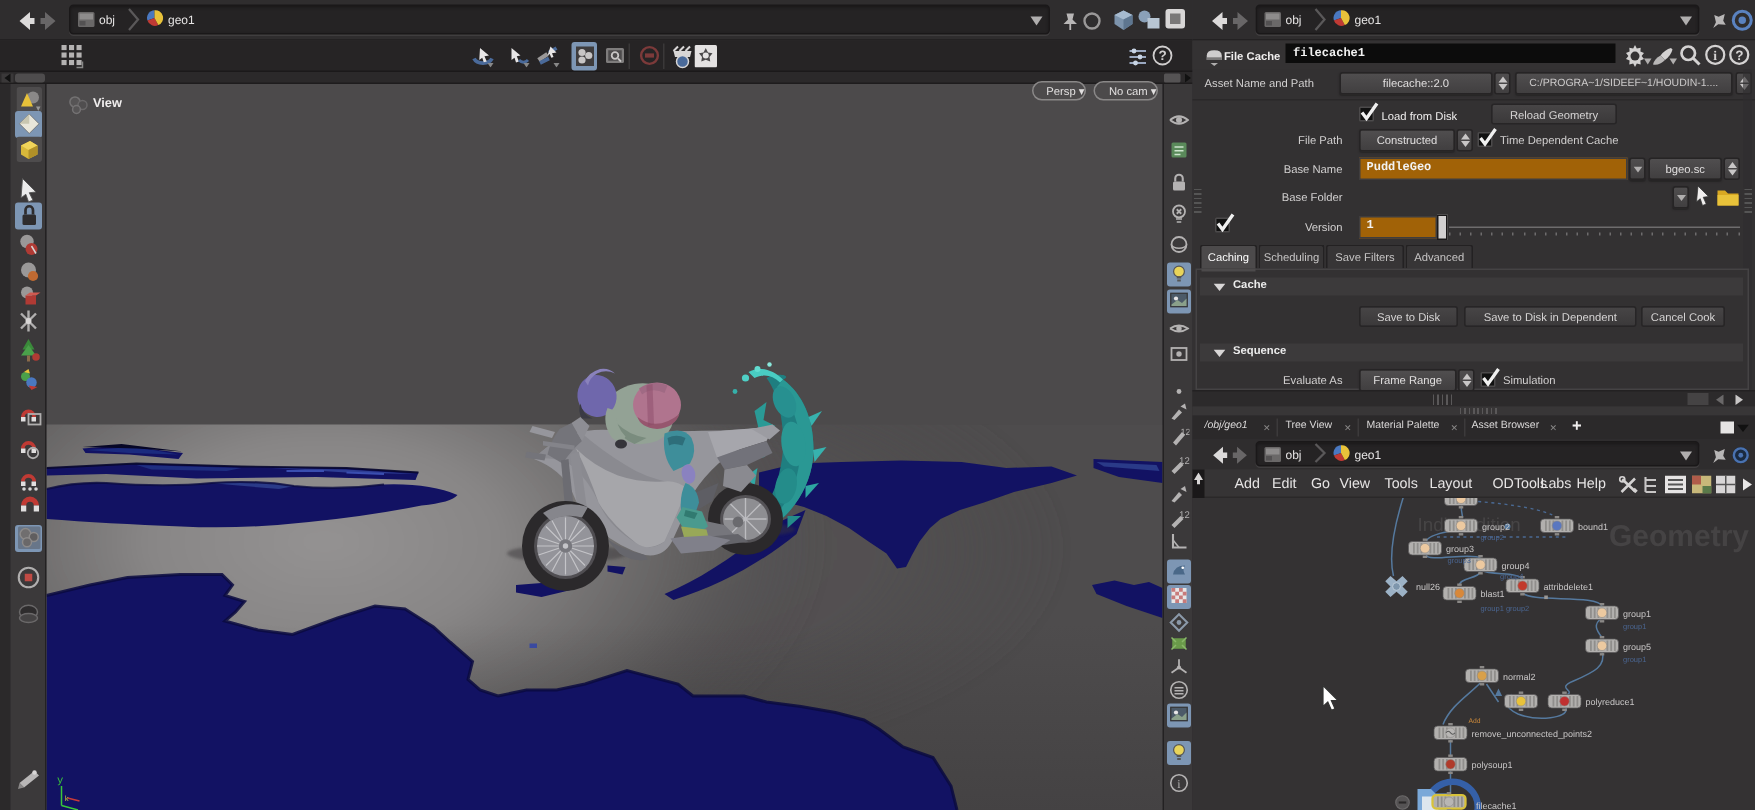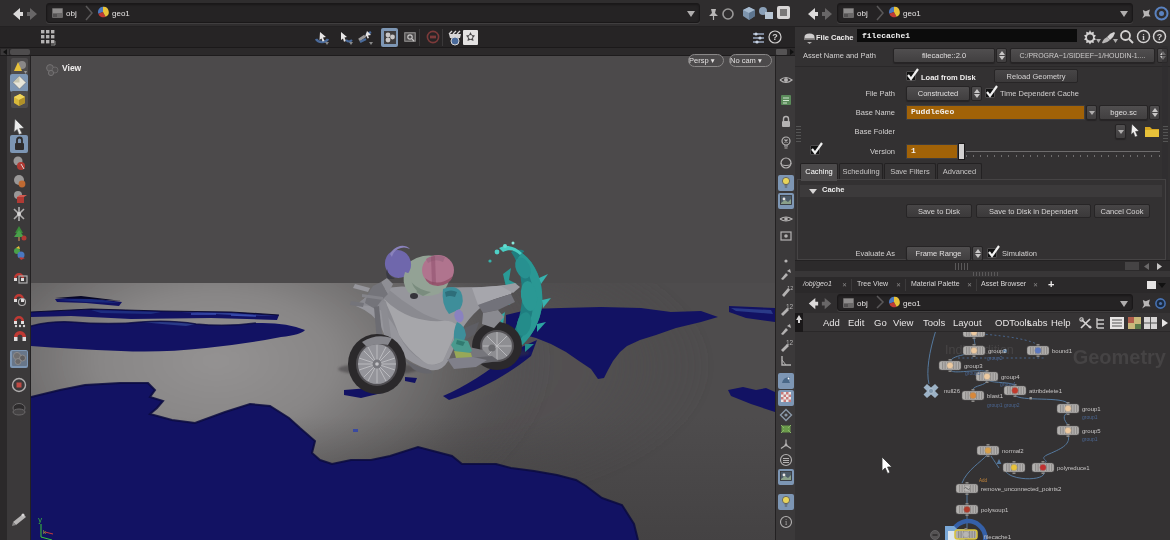--- a/index.html
+++ b/index.html
@@ -15,21 +15,21 @@
 .spin{position:absolute;background:linear-gradient(#504e4f,#413f40);border:1px solid #262425;border-radius:2px}
 .spin:before{content:"";position:absolute;left:2px;top:2px;border-left:3px solid transparent;border-right:3px solid transparent;border-bottom:4px solid #c8c6c6}
 .spin:after{content:"";position:absolute;left:2px;bottom:2px;border-left:3px solid transparent;border-right:3px solid transparent;border-top:4px solid #c8c6c6}
 .btn{position:absolute;background:linear-gradient(#474546,#3b393a);border:1px solid #272526;border-radius:2px;color:#d6d4d4;font-size:7.5px;text-align:center;white-space:nowrap;overflow:hidden}
 .chk{position:absolute;width:10px;height:10px;background:#111;border:1px solid #4c4a4b;border-radius:1px}
 .seghead{position:absolute;background:#3c3a3b;color:#ececec;font-size:7.5px;font-weight:bold;height:12px}
 .tab{position:absolute;height:16px;background:#373536;border:1px solid #232122;border-bottom:none;color:#c6c4c4;font-size:7.5px;text-align:center;border-radius:2px 2px 0 0;white-space:nowrap;overflow:hidden}
 .ntab{position:absolute;color:#dad8d8;font-size:7px;white-space:nowrap}
 .nx{position:absolute;color:#8a8888;font-size:6px}
 .menu{position:absolute;color:#e6e4e4;font-size:9.5px}
-.pill{position:absolute;height:13px;border:1px solid #8a8888;border-radius:7px;background:#4c4a4b;color:#e2e0e0;font-size:7.5px;text-align:left;line-height:12px}
+.pill{position:absolute;height:13px;border:1px solid #8a8888;border-radius:7px;background:#4c4a4b;color:#e2e0e0;font-size:7.5px;text-align:right;line-height:12px}
 </style>
 </head>
 <body>
 
 <div class="abs pathbar" style="left:0;top:0;width:795px;height:27px;border-bottom:1px solid #232122">
   <svg class="abs" style="left:8px;top:6px" width="34" height="16" viewBox="0 0 34 16">
       <path d="M12 2 L5 8 L12 14 L12 10 L15 10 L15 6 L12 6 Z" fill="#dcdada"></path>
       <path d="M22 2 L29 8 L22 14 L22 10 L19 10 L19 6 L22 6 Z" fill="#686667"></path>
     </svg>
   <div class="crumbfield" style="left:46px;top:3px;width:654px;height:20px"></div>
@@ -619,21 +619,21 @@
 <div class="lbl" style="left:8px;top:51px">Asset Name and Path</div>
 <div class="dd" style="left:98px;top:48px;width:102px;height:15px;line-height:14px">filecache::2.0</div>
 <div class="spin" style="left:201px;top:48px;width:11px;height:15px"></div>
 <div class="dd" style="left:215px;top:48px;width:145px;height:15px;line-height:14px;font-size:7px;color:#cccaca">C:/PROGRA~1/SIDEEF~1/HOUDIN-1....</div>
 <div class="spin" style="left:362px;top:48px;width:11px;height:15px"></div>
 <div class="abs" style="left:0;top:66px;width:375px;height:1px;background:#2a2829"></div>
 <div class="chk" style="left:111px;top:71px"></div>
     <svg class="abs" style="left:111px;top:67px" width="14" height="14">
       <path d="M2 8 L5 12 L12 2" stroke="#f0f0f0" stroke-width="2.2" fill="none"></path>
     </svg>
-<div class="abs" style="left:126px;top:73px;color:#f0eeee;font-size:7.5px;font-weight:bold">Load from Disk</div>
+<div class="abs" style="left:126px;top:73px;color:#f0eeee;font-size:7.5px;font-weight:normal">Load from Disk</div>
 <div class="btn" style="left:199px;top:69px;width:84px;height:14px;line-height:13px">Reload Geometry</div>
 <div class="lbl" style="left:0;top:89px;width:100px;text-align:right">File Path</div>
 <div class="dd" style="left:111px;top:86px;width:64px;height:15px;line-height:14px">Constructed</div>
 <div class="spin" style="left:176px;top:86px;width:11px;height:15px"></div>
 <div class="chk" style="left:190px;top:88px"></div>
     <svg class="abs" style="left:190px;top:84px" width="14" height="14">
       <path d="M2 8 L5 12 L12 2" stroke="#f0f0f0" stroke-width="2.2" fill="none"></path>
     </svg>
 <div class="lbl" style="left:205px;top:89px">Time Dependent Cache</div>
 <div class="lbl" style="left:0;top:108px;width:100px;text-align:right">Base Name</div>
@@ -701,20 +701,23 @@
 <div class="tab" style="left:89px;width:52px;line-height:15px;top:163px;height:16px">Save Filters</div>
 <div class="tab" style="left:142px;width:45px;line-height:15px;top:163px;height:16px">Advanced</div>
 <div class="abs" style="left:2px;top:179px;width:369px;height:81px;border:1px solid #454344;border-bottom:1px solid #454344;background:#333132"></div>
 <div class="abs" style="left:6px;top:179px;width:36px;height:2px;background:#4c4a4b"></div>
 <div class="seghead" style="left:5px;top:185px;width:362px"><svg style="position:absolute;left:9px;top:4px" width="8" height="6">
         <path d="M0 0 L8 0 L4 5 Z" fill="#d8d6d6"></path>
       </svg><span style="margin-left:22px">Cache</span></div>
 <div class="btn" style="left:111px;top:204px;width:66px;height:14px;line-height:13px">Save to Disk</div>
 <div class="btn" style="left:181px;top:204px;width:115px;height:14px;line-height:13px">Save to Disk in Dependent</div>
 <div class="btn" style="left:299px;top:204px;width:56px;height:14px;line-height:13px">Cancel Cook</div>
+<div class="seghead" style="left:5px;top:229px;width:362px"><svg style="position:absolute;left:9px;top:4px" width="8" height="6">
+        <path d="M0 0 L8 0 L4 5 Z" fill="#d8d6d6"></path>
+      </svg><span style="margin-left:22px">Sequence</span></div>
 <div class="lbl" style="left:0;top:249px;width:100px;text-align:right">Evaluate As</div>
 <div class="dd" style="left:111px;top:246px;width:65px;height:15px;line-height:14px">Frame Range</div>
 <div class="spin" style="left:177px;top:246px;width:11px;height:15px"></div>
 <div class="chk" style="left:192px;top:248px"></div>
     <svg class="abs" style="left:192px;top:244px" width="14" height="14">
       <path d="M2 8 L5 12 L12 2" stroke="#f0f0f0" stroke-width="2.2" fill="none"></path>
     </svg>
 <div class="lbl" style="left:207px;top:249px">Simulation</div>
 <div class="abs" style="left:0;top:260px;width:375px;height:11px;background:#2c2a2b;border-top:1px solid #232122">
 <div class="abs" style="left:160px;top:2px;width:14px;height:7px;background:repeating-linear-gradient(90deg,#5a5859 0 1px,transparent 1px 3px)"></div>

